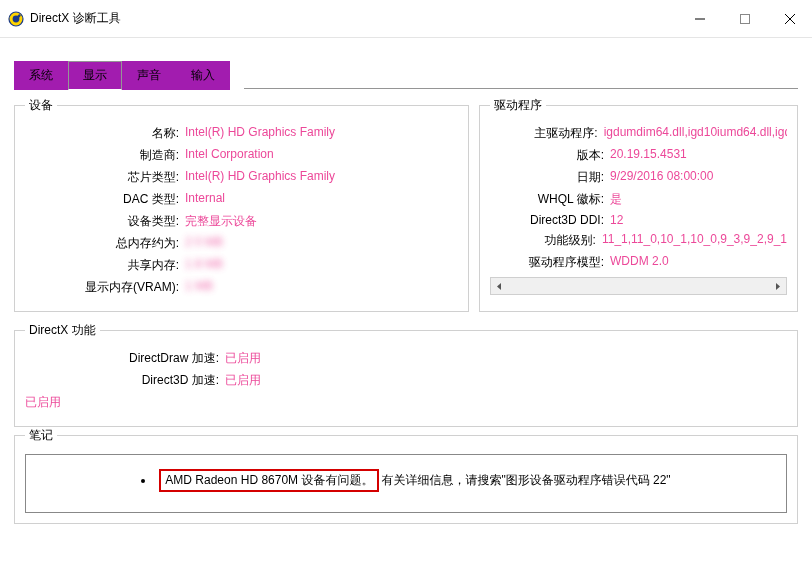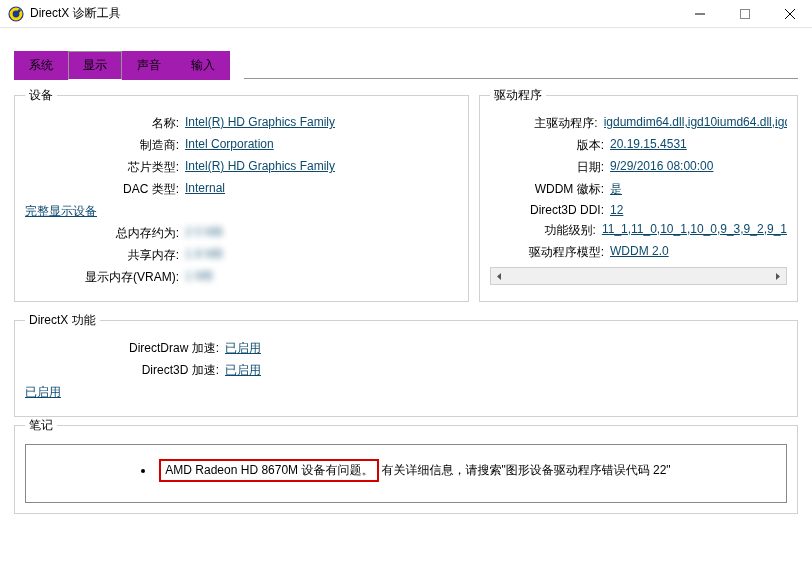--- a/index.html
+++ b/index.html
@@ -1,18 +1,18 @@
 <!DOCTYPE html>
 <html><head>
 <meta charset="utf-8">
 <style>
 * { margin: 0; padding: 0; box-sizing: border-box; font-family: "Microsoft YaHei", "Segoe UI", sans-serif; font-size: 12px; }
 body { background: #fff; width: 812px; height: 584px; overflow: hidden; }
 
-.titlebar { height: 28px; display: flex; align-items: center; border-bottom: 1px solid #e5e5e5; }
+.titlebar { height: 38px; display: flex; align-items: center; border-bottom: 1px solid #e5e5e5; }
 .titlebar .icon { width: 16px; height: 16px; margin: 0 6px 0 8px; display: flex; align-items: center; justify-content: center; }
 .titlebar .title { flex: 1; color: #000; font-size: 12px; }
 .win-controls { display: flex; height: 100%; }
 .win-btn { width: 45px; display: flex; align-items: center; justify-content: center; color: #000; }
 .win-btn svg { width: 10px; height: 10px; }
 
 .tabs-row { display: flex; margin: 22px 0 0 14px; }
 .tab { padding: 5px 14px; border: 1px solid transparent; color: #000; cursor: pointer; position: relative; top: 1px; background: #a21caf; }
 .tab.active { border: 1px solid #959595; border-bottom: 1px solid #fff; text-align: right; }
 .tab-strip-border { border-bottom: 1px solid #959595; margin: 0 14px 0 14px; flex: 1; }
@@ -20,21 +20,21 @@
 .content { padding: 8px 14px 4px 14px; }
 .row1 { display: flex; gap: 10px; }
 fieldset { border: 1px solid #d0d0d0; padding: 6px 10px 10px 10px; position: relative; }
 legend { padding: 0 4px; color: #000; font-size: 12px; }
 .device-box { flex: 0 0 455px; }
 .driver-box { flex: 1; min-width: 0; }
 
 .kv-list { margin-top: 4px; }
 .kv { display: flex; margin: 5px 0; }
 .kv .k { width: 160px; text-align: right; padding-right: 6px; color: #000; }
-.kv .v { color: #0c4a6e; text-decoration: underline; }
+.kv .v { color: #ec4899; }
 .driver-box .kv .k { width: 120px; }
 
 .driver-scroll { height: 18px; margin-top: 6px; display: flex; align-items: center; overflow: hidden; position: relative; background: #f0f0f0; border: 1px solid #cfcfcf; }
 .driver-scroll .scroll-arrow { width: 17px; height: 100%; display: flex; align-items: center; justify-content: center; color: #555; }
 .driver-scroll .scroll-track { flex: 1; height: 100%; position: relative; }
 .driver-scroll .scroll-thumb { position: absolute; left: 0; top: 1px; bottom: 1px; width: 75%; }
 
 .dxfunc-box { margin-top: 10px; }
 .dxfunc-box .kv .k { width: 200px; }
 
@@ -104,20 +104,21 @@
           </div>
         <div class="kv">
             <div class="k">芯片类型:</div>
             <div class="v">Intel(R) HD Graphics Family</div>
           </div>
         <div class="kv">
             <div class="k">DAC 类型:</div>
             <div class="v">Internal</div>
           </div>
         <div class="kv">
+            <div class="k">设备类型:</div>
             <div class="v">完整显示设备</div>
           </div>
         <div class="kv">
             <div class="k">总内存约为:</div>
             <div class="v"><span class="smudge">2    0 MB</span></div>
           </div>
         <div class="kv">
             <div class="k">共享内存:</div>
             <div class="v"><span class="smudge">1   8 MB</span></div>
           </div>
@@ -137,21 +138,21 @@
           </div>
         <div class="kv">
             <div class="k">版本:</div>
             <div class="v">20.19.15.4531</div>
           </div>
         <div class="kv">
             <div class="k">日期:</div>
             <div class="v">9/29/2016 08:00:00</div>
           </div>
         <div class="kv">
-            <div class="k">WDDM 徽标:</div>
+            <div class="k">WHQL 徽标:</div>
             <div class="v">是</div>
           </div>
         <div class="kv">
             <div class="k">Direct3D DDI:</div>
             <div class="v">12</div>
           </div>
         <div class="kv">
             <div class="k">功能级别:</div>
             <div class="v">11_1,11_0,10_1,10_0,9_3,9_2,9_1</div>
           </div>

